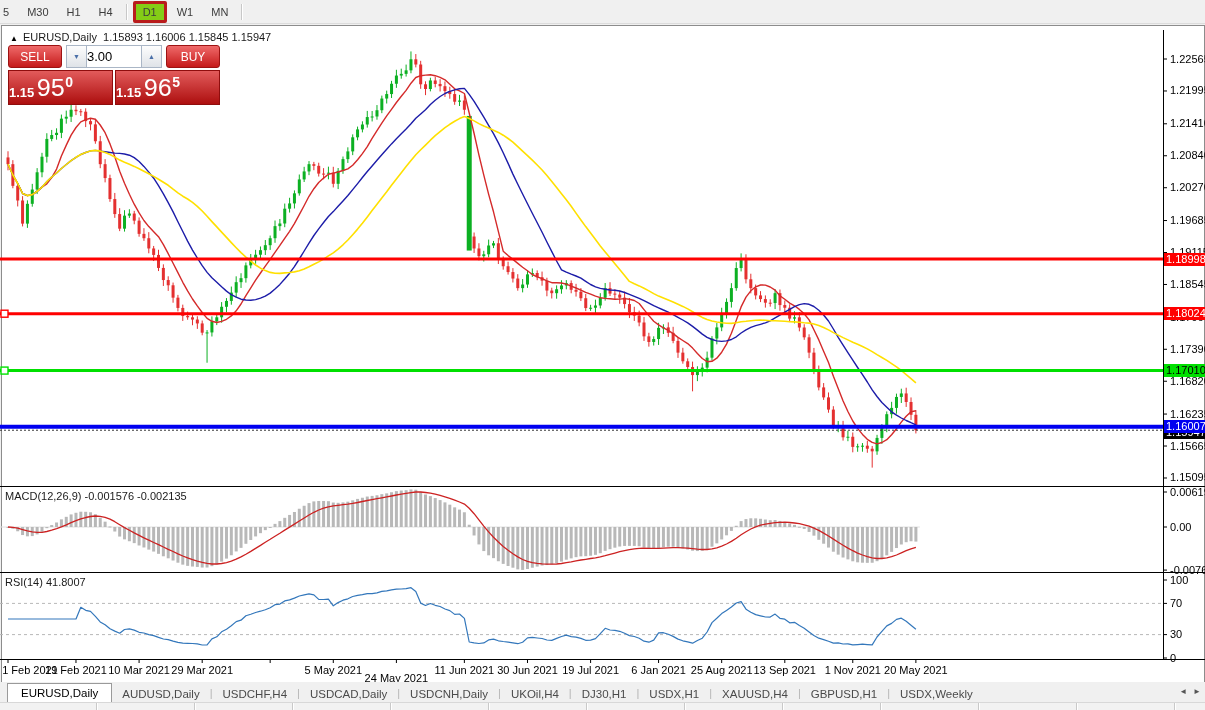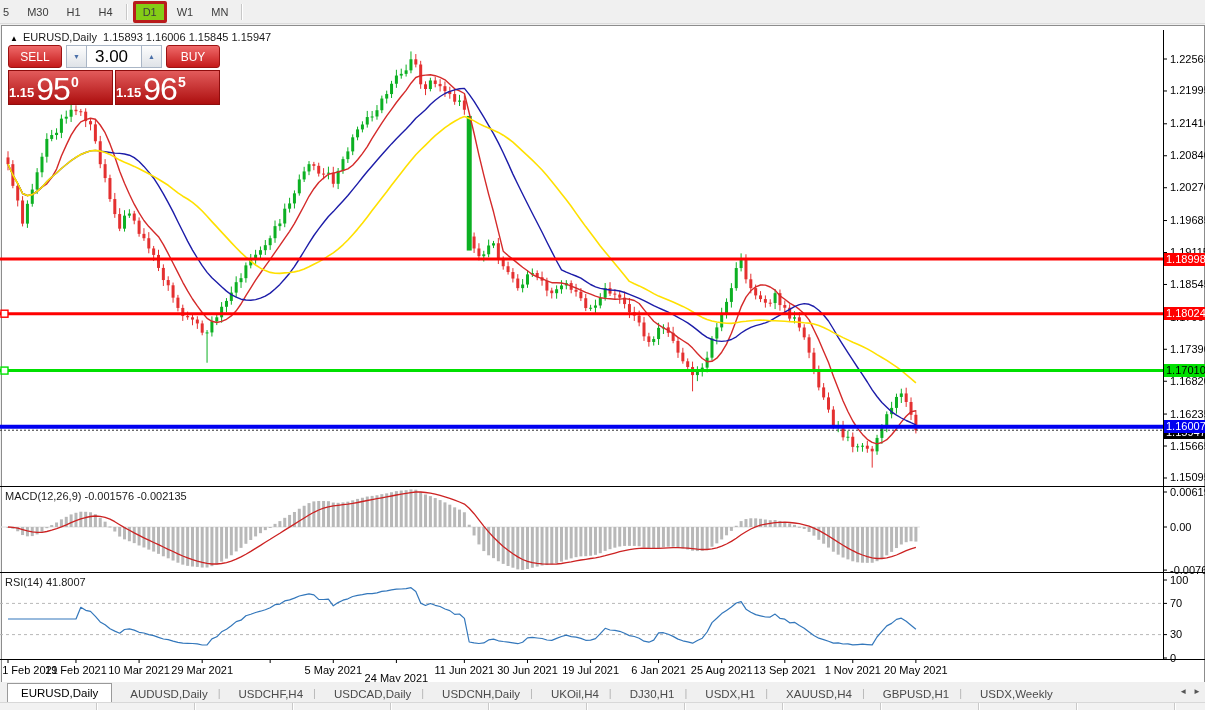--- a/index.html
+++ b/index.html
@@ -17,31 +17,31 @@
   .pane-label{position:absolute;font-size:11px;color:#1a1a1a;z-index:3;}
   .date-label{position:absolute;font-size:11px;color:#000;white-space:nowrap;transform:translateX(-50%);}
   
   #chart-title{position:absolute;left:10px;top:31px;font-size:11px;color:#1a1a1a;z-index:5;}
   #chart-title .tri{font-size:8px;margin-right:5px;color:#000;}
   
   #trade-widget{position:absolute;left:8px;top:45px;width:212px;z-index:6;}
   #tw-row1{display:flex;height:23px;align-items:stretch;}
   .tw-btn{width:52px;color:#fff;font-size:12px;display:flex;align-items:center;justify-content:center;background:linear-gradient(#ef6a6a,#c51a1a);border:1px solid #9d1313;border-radius:3px;cursor:pointer;}
   .tw-step{width:19px;display:flex;align-items:center;justify-content:center;background:linear-gradient(#fdfdfd,#dfe3e8);border:1px solid #aab6c6;color:#4a6fa8;font-size:7px;cursor:pointer;}
-  #tw-vol{flex:1;min-width:0;border:1px solid #aab6c6;border-left:none;border-right:none;font-size:17px;text-align:center;padding:0 5px 0 0;color:#000;font-family:"Liberation Sans",sans-serif;}
+  #tw-vol{flex:1;min-width:0;border:1px solid #aab6c6;border-left:none;border-right:none;font-size:13px;text-align:left;padding:0 5px 0 0;color:#000;font-family:"Liberation Sans",sans-serif;}
   .tw-gap{width:4px;}
   #tw-row2{display:flex;margin-top:2px;}
   .tw-price{flex:1;height:33px;display:flex;align-items:flex-end;background:linear-gradient(#e25b5b,#ad0f0f);border:1px solid #8f0d0d;color:#fff;cursor:pointer;}
   .tw-price.left{margin-right:2px;}
   .px-small{font-size:13px;font-weight:bold;margin:0 2px 4px 0;}
-  .px-big{font-size:32px;line-height:29px;letter-spacing:-1px;}
+  .px-big{font-size:25px;line-height:29px;letter-spacing:-1px;font-family:Liberation Mono, monospace;}
   .px-sup{font-size:14px;font-weight:bold;margin:0 0 14px 1px;}
   
   #tabbar{position:absolute;left:0;top:682px;width:1205px;height:20px;background:#f0f0f0;display:flex;align-items:flex-end;}
-  .tab{font-size:11.5px;color:#4a4a4a;padding:3px 10px 2px 18px;white-space:nowrap;cursor:pointer;}
+  .tab{font-size:11.5px;color:#4a4a4a;padding:3px 10px 2px 10px;white-space:nowrap;cursor:pointer;}
   .tab.active{background:#ffffff;color:#000;border:1px solid #9a9a9a;border-bottom:none;padding:3px 13px;margin-left:7px;}
   .tab-sep{color:#b4b4b4;font-size:11px;padding-bottom:3px;}
   #tab-scroll{position:absolute;right:4px;top:687px;display:flex;gap:6px;z-index:7;}
   .tsc{font-size:8px;color:#555;cursor:pointer;}
   
   #statusbar{position:absolute;left:0;top:702px;width:1205px;height:8px;background:#f2f2f2;border-top:1px solid #d8d8d8;
      background-image:repeating-linear-gradient(90deg,transparent 0px,transparent 96px,#c9c9c9 96px,#c9c9c9 97px,#ffffff 97px,#ffffff 98px);}
 </style>
 </head>
 <body>

